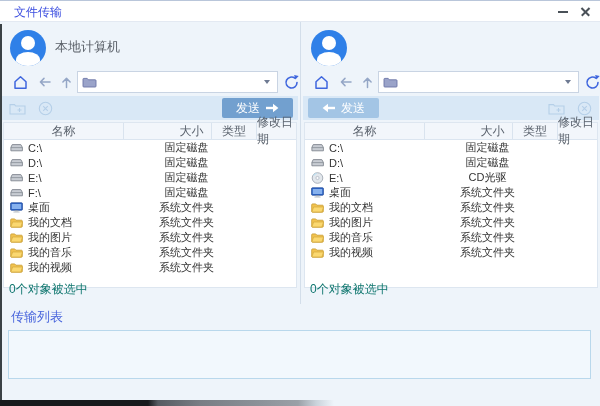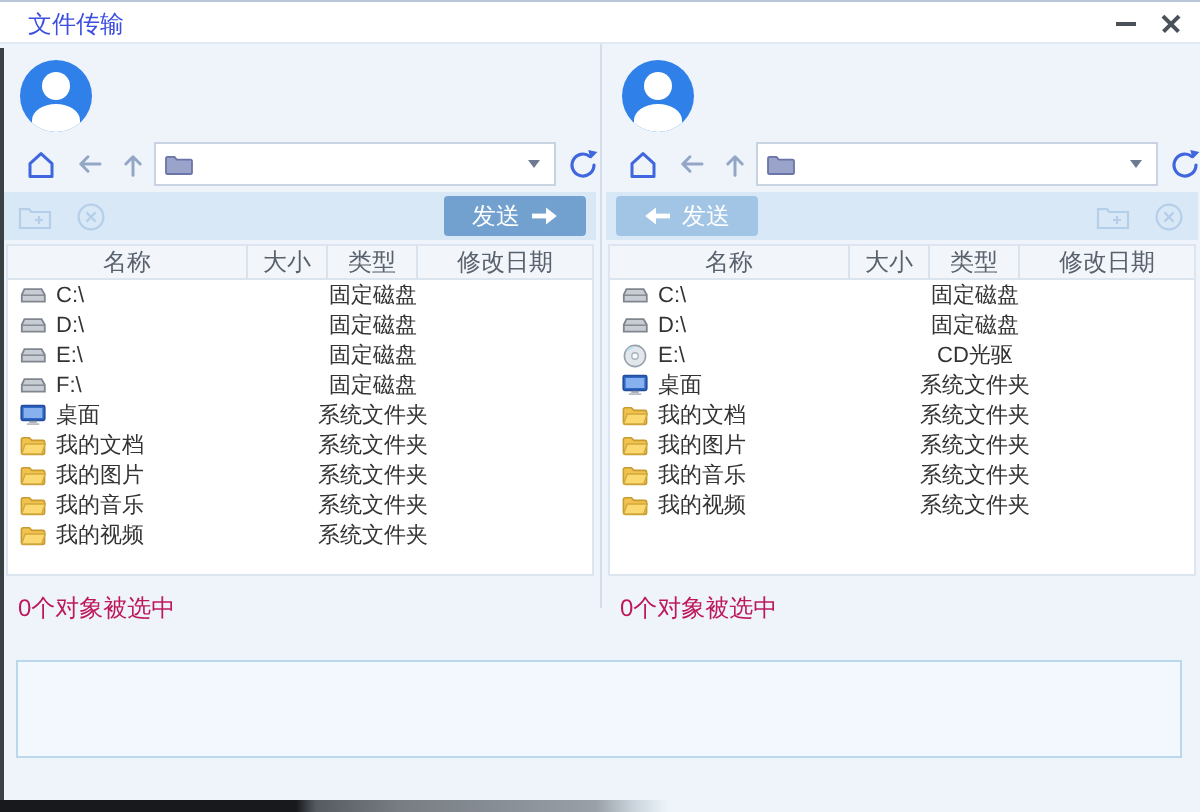--- a/index.html
+++ b/index.html
@@ -62,31 +62,31 @@
   .send-remote{background:#a3c5e5;}
   .arrow-left svg{transform:scaleX(-1);}
   
   .table-wrap{
     position:absolute;left:3px;top:100px;width:294px;height:166px;box-sizing:border-box;
     background:#fff;border:1px solid #dde6f0;
   }
   .thead{display:flex;height:17px;background:#f2f6fb;border-bottom:1px solid #dbe5f0;box-sizing:border-box;}
   .th{font-size:12px;color:#59616c;display:flex;align-items:center;justify-content:center;box-sizing:border-box;}
   .th:not(:last-child){border-right:1px solid #d9e3ee;}
-  .col-name{width:120px;} .col-size{width:40px;} .col-type{width:45px;} .col-mod{flex:1;}
+  .col-name{width:120px;} .col-size{width:40px;margin-left:48px;} .col-type{width:45px;} .col-mod{flex:1;}
   .flist{position:absolute;left:0;top:17px;right:0;bottom:0;overflow:hidden;}
   .frow{display:flex;align-items:center;height:15px;}
   .frow .col{box-sizing:border-box;}
   .frow .col.name{width:120px;display:flex;align-items:center;}
   .frow .col.size{width:40px;text-align:right;}
   .frow .col.type{width:45px;text-align:center;white-space:nowrap;display:flex;justify-content:center;}
   .frow .col.modified{flex:1;}
   .ricon{width:14px;height:12px;margin-left:6px;margin-right:4px;display:flex;align-items:center;}
   .rname,.col.size,.col.type,.col.modified{font-size:11px;color:#333;}
-  .panel-status{position:absolute;left:9px;top:274px;font-size:12px;color:#be185d;}
+  .panel-status{position:absolute;left:9px;top:259px;font-size:12px;color:#0f766e;}
   
   .tabs{position:absolute;left:11px;top:308px;display:flex;gap:24px;}
   .tab{font-size:13px;color:#565c64;padding-bottom:4px;border-bottom:2px solid transparent;}
   .tab.active{color:#4a66dd;border-bottom-color:#4762dc;}
   .transfer-panel{
     position:absolute;left:8px;top:330px;width:583px;height:49px;box-sizing:border-box;
     background:#f2f8fd;border:1px solid #b9d8ec;
   }
   
   .left-edge{position:absolute;left:0;top:24px;width:2px;height:382px;background:#3a4145;}
@@ -107,20 +107,21 @@
   <div class="win-btn btn-close">
     <span class="close-glyph"></span>
   </div>
 </div>
 
 <div class="panel panel-local">
   <div class="avatar">
     <div class="head"></div>
       <div class="body"></div>
   </div>
+  <span class="computer-label">本地计算机</span>
 
   <div class="nav-btn nav-home">
     <span>
         <svg width="17" height="17" viewBox="0 0 17 17">
           <path d="M3 7.8 L8.5 2.8 L14 7.8 V14.2 H3 Z" fill="none" stroke="#3f66de" stroke-width="1.5" stroke-linejoin="round"></path>
         </svg>
       </span>
   </div>
   <div class="nav-btn nav-back">
     <span>
@@ -549,17 +550,18 @@
     <div class="col type">系统文件夹</div>
     <div class="col modified"></div>
   </div>
       </div>
   </div>
 
   <span class="panel-status">0个对象被选中</span>
 </div>
 
 <div class="tabs">
+  <span class="tab active">传输列表</span>
 </div>
 <div class="transfer-panel"></div>
 
 <div class="left-edge"></div>
 <div class="bottom-artifact"></div>
 
 </body></html>

